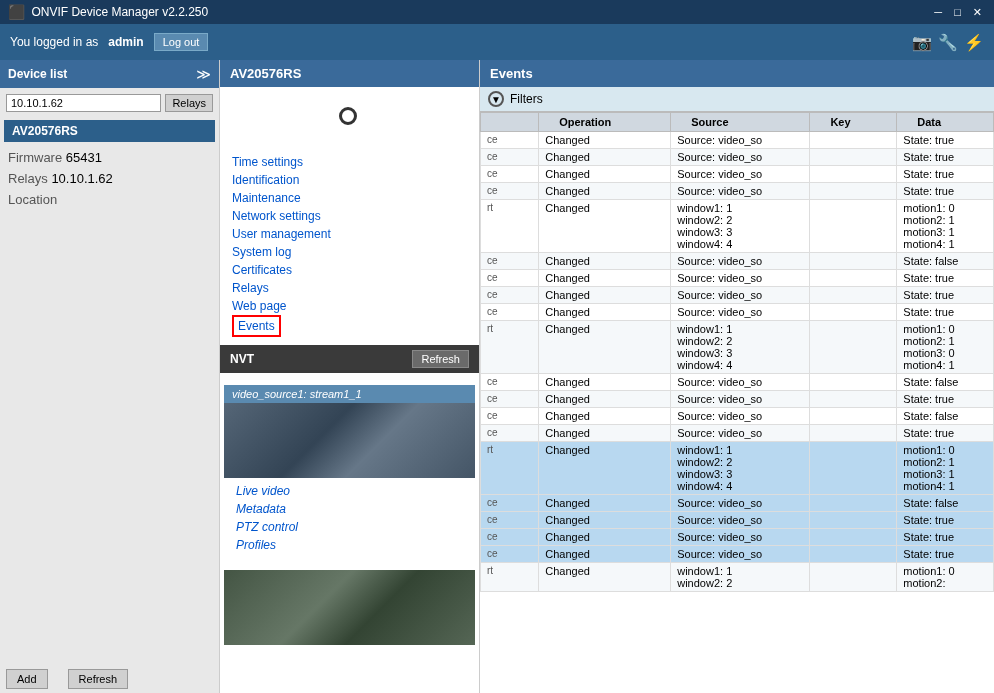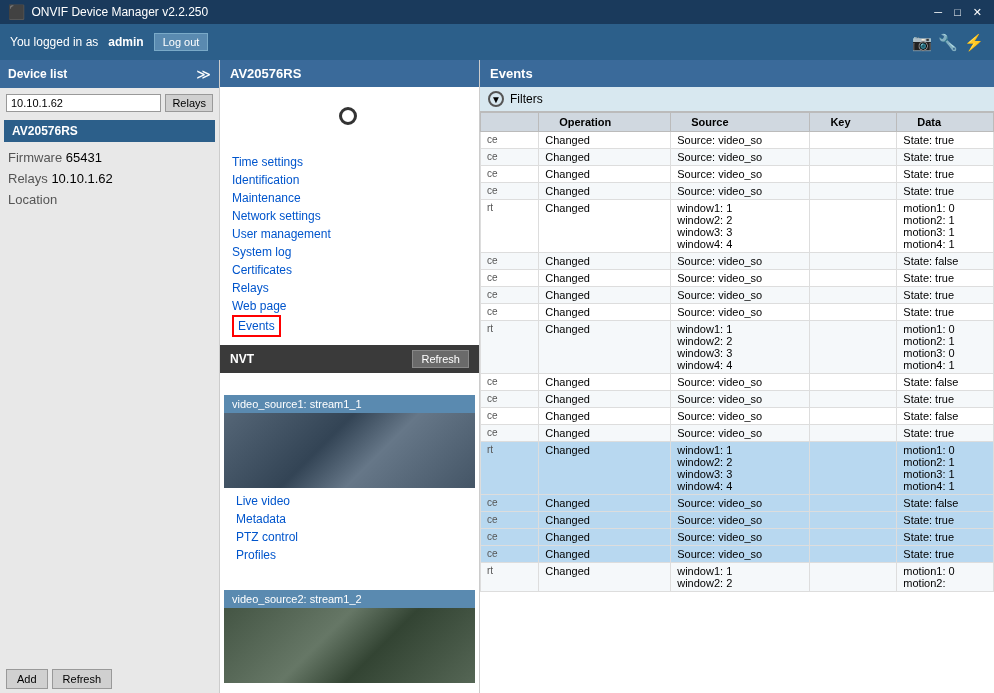--- a/index.html
+++ b/index.html
@@ -169,21 +169,22 @@
     .refresh-btn {
       background: #6a6a6a;
       color: white;
       border: 1px solid #888;
       padding: 2px 8px;
       cursor: pointer;
       font-size: 11px;
     }
 
     .stream-section {
-      margin: 22px 4px;
+      margin: 12px 4px;
+      font-style: italic;
     }
     .stream-header {
       background: #5a8ab0;
       color: white;
       padding: 3px 8px;
       font-size: 11px;
     }
     .stream-thumbnail {
       width: 100%;
       height: 75px;
@@ -267,21 +268,21 @@
     ::-webkit-scrollbar-track { background: #e0e0e0; }
     ::-webkit-scrollbar-thumb { background: #999; }
 
     
     .cam1 { background: linear-gradient(135deg, #556677 0%, #334455 40%, #667788 60%, #445566 100%); }
     .cam2 { background: linear-gradient(135deg, #445544 0%, #667766 40%, #334433 60%, #556655 100%); }
 
     .bottom-buttons {
       padding: 4px 6px;
       display: flex;
-      gap: 4px;
+      gap: 20px;
     }
     .add-btn, .refresh-dev-btn {
       background: #d0d0d0;
       border: 1px solid #999;
       padding: 3px 10px;
       cursor: pointer;
       font-size: 11px;
     }
   </style>
 </head>
@@ -368,23 +369,20 @@
       <div class="stream-thumbnail cam1"></div>
       <div class="stream-menu">
         <a class="menu-link">Live video</a>
         <a class="menu-link">Metadata</a>
         <a class="menu-link">PTZ control</a>
         <a class="menu-link">Profiles</a>
       </div>
     </div>
 
     <div class="stream-section">
-      <div class="stream-header">
-        <span>video_source2: stream1_2</span>
-      </div>
       <div class="stream-thumbnail cam2"></div>
 
     </div>
 
   </div>
 
   <div class="events-panel">
     <div class="events-header">
       <span>Events</span>
     </div>

